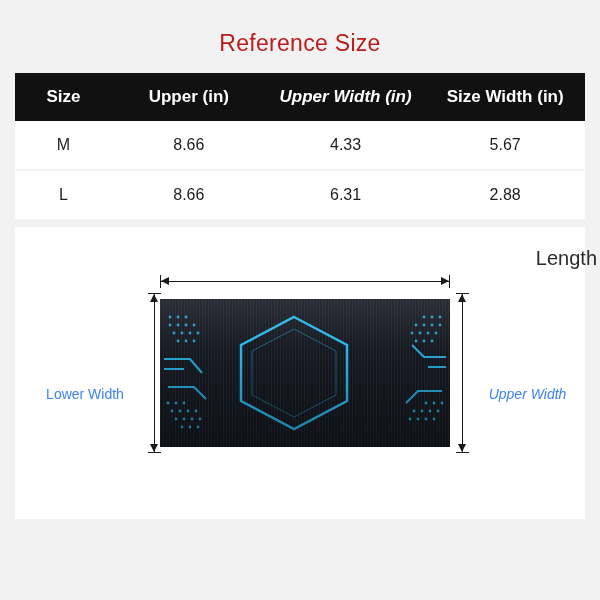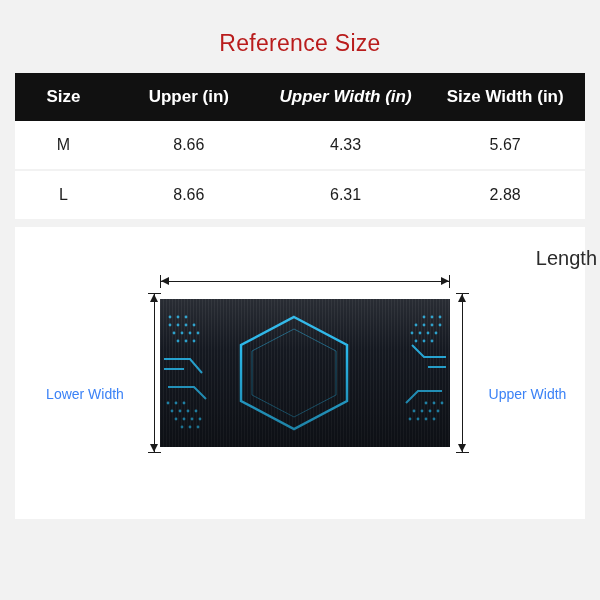--- a/index.html
+++ b/index.html
@@ -144,21 +144,21 @@
   .dim-v .arrow.b { bottom: 1px; border-top: 8px solid #1a1a1a; }
 
   .side-label {
     position: absolute;
     font-size: 14px;
     color: #3b82f6;
     top: 140px;
     margin-top: 19px;
   }
   .side-label.left { left: 10px; width: 120px; text-align: center; }
-  .side-label.right { left: 455px; width: 115px; text-align: center; }
+  .side-label.right { left: 455px; width: 115px; text-align: center; font-style: italic; }
 
   .product {
     position: absolute;
     left: 145px;
     top: 72px;
     width: 290px;
     height: 148px;
     background: #141820;
     overflow: hidden;
   }

